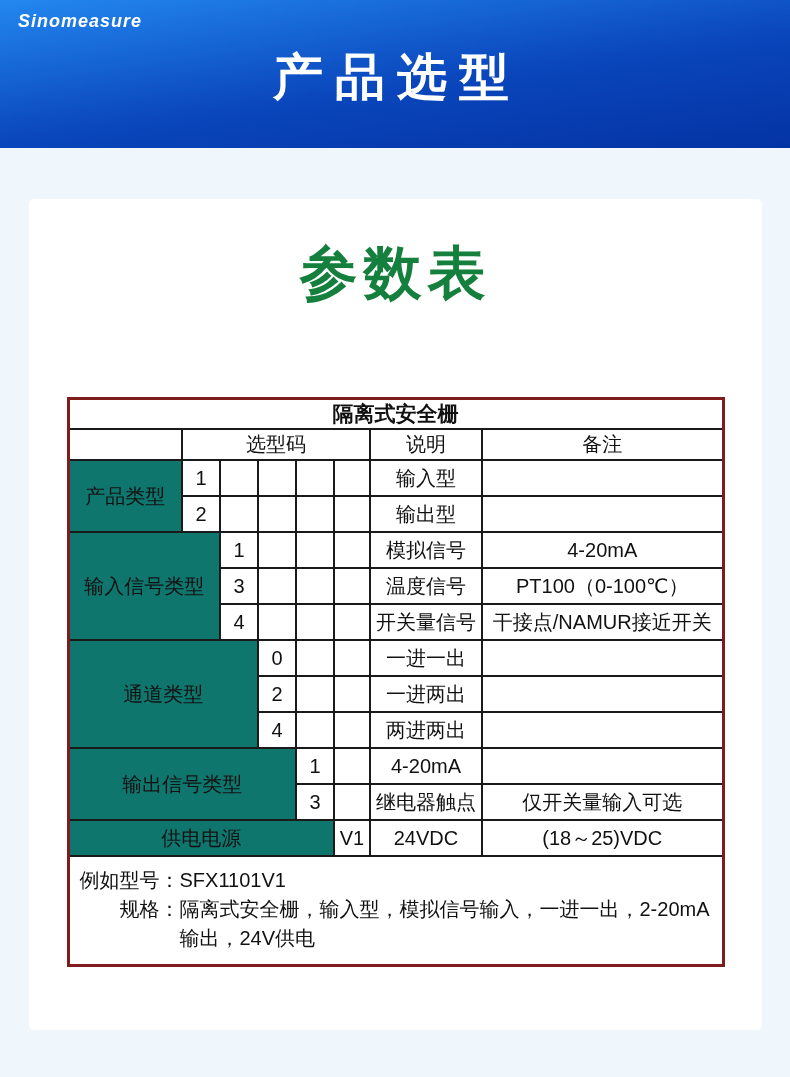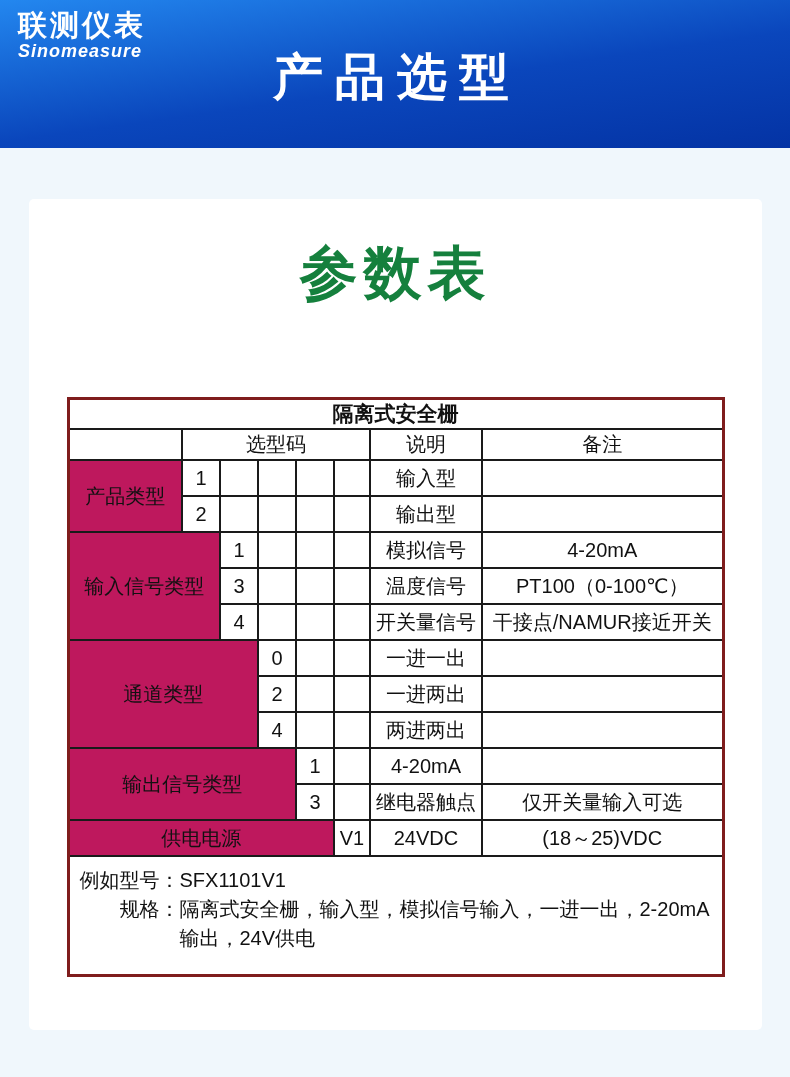--- a/index.html
+++ b/index.html
@@ -41,37 +41,36 @@
   table.spec td {
     border:2px solid #1A1A1A;
     text-align:center; vertical-align:middle;
     font-size:20px; color:#111111; padding:0; overflow:hidden;
     white-space:nowrap;
   }
   tr.r-title td { height:27px; font-weight:bold; font-size:21px; }
   tr.r-head  td { height:29px; }
   tr.r-data  td { height:34px; }
   td.cat {
-    background:#be185d; color:#FFFFFF; font-size:20px;
+    background:#0f766e; color:#FFFFFF; font-size:20px;
   }
   td.sep { border-top:3px solid #FFFFFF; }
   tr.r-example td {
     text-align:left; vertical-align:top;
-    padding:9px 6px 21px; height:auto; white-space:normal;
+    padding:9px 6px 11px; height:auto; white-space:normal;
   }
   .ex-line { display:flex; font-size:20px; line-height:29px; color:#111111; }
   .ex-label { flex:0 0 104px; text-align:right; }
   .ex-value { flex:1; }
 </style>
 </head>
 <body>
 
 <div class="hero">
   <div class="logo">
-    <div class="logo-cn">联测仪表</div>
     <div class="logo-en">Sinomeasure</div>
   </div>
   <h1 class="hero-title">产品选型</h1>
 </div>
 
 <div class="card">
   <h2 class="section-title">参数表</h2>
 
   <table class="spec">
     <colgroup>

